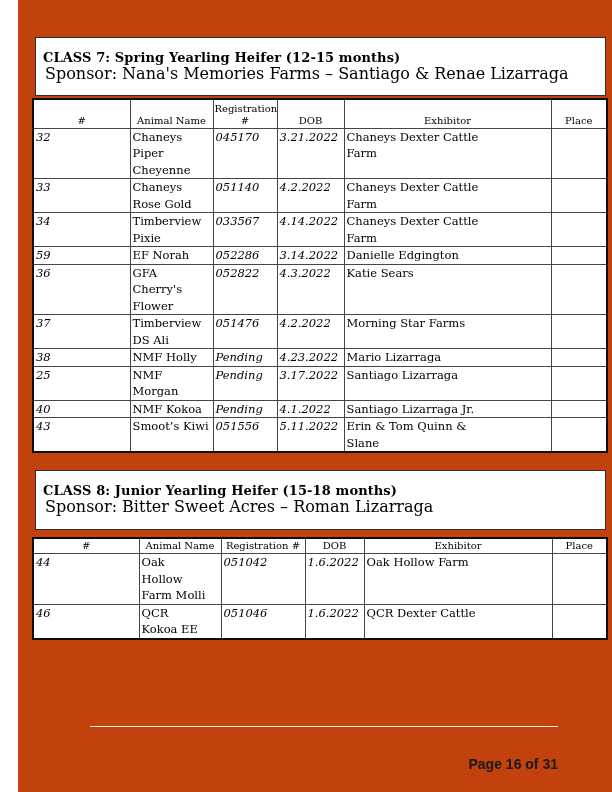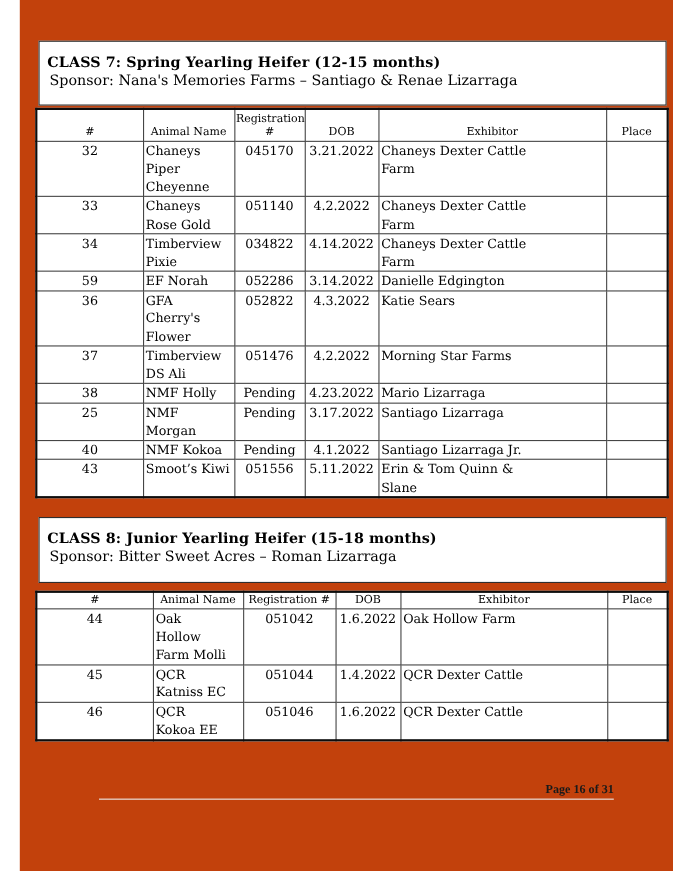--- a/index.html
+++ b/index.html
@@ -10,55 +10,55 @@
   
   .class-box{
     position:absolute;left:17px;width:571px;box-sizing:border-box;
     border:1.5px solid #2e2e2e;background:#fff;
   }
   .class-box .title{
     font-size:13px;font-weight:bold;margin:12px 4px 1px 7px;line-height:15px;
     letter-spacing:0.1px;white-space:nowrap;
   }
   .class-box .sponsor{
-    font-size:13px;margin:1px 4px 0 9px;line-height:15px;white-space:nowrap;
+    font-size:16px;margin:1px 4px 0 9px;line-height:15px;white-space:nowrap;
   }
   
   table.roster{
     position:absolute;left:14px;width:574px;border-collapse:collapse;table-layout:fixed;
     border:2px solid #0d0d0d;background:#fff;
   }
   table.roster th, table.roster td{
     border:1px solid #454545;overflow:hidden;
   }
   table.roster th{
     font-weight:normal;font-size:10px;line-height:12px;text-align:center;
     padding:1px 1px 1px 1px;white-space:pre-line;
   }
   #table-class7 th{height:29px;vertical-align:bottom;box-sizing:border-box;}
   #table-class8 th{height:15px;vertical-align:middle;box-sizing:border-box;}
   table.roster td{
     font-size:11.5px;line-height:16.5px;vertical-align:top;
     white-space:pre-line;padding:0 2px;
   }
-  td.c{text-align:center;}
+  td.c{font-style:italic;}
   td.l{text-align:left;padding-left:4px;}
   
   #table-class7 col.c1{width:97px;} #table-class7 col.c2{width:83px;}
   #table-class7 col.c3{width:64px;} #table-class7 col.c4{width:67px;}
   #table-class7 col.c5{width:207px;} #table-class7 col.c6{width:56px;}
   
   #table-class8 col.c1{width:106px;} #table-class8 col.c2{width:82px;}
   #table-class8 col.c3{width:84px;} #table-class8 col.c4{width:59px;}
   #table-class8 col.c5{width:188px;} #table-class8 col.c6{width:55px;}
   
   .footer-rule{position:absolute;left:72px;top:726px;width:468px;height:1px;background:#ebebeb;}
   .footer-text{
-    position:absolute;right:72px;top:712px;
-    font-family:Liberation Serif, serif;font-size:11px;font-weight:bold;color:#1a1a1a;
+    position:absolute;right:72px;top:756px;
+    font-family:Liberation Sans, sans-serif;font-size:14px;font-weight:bold;color:#1a1a1a;
   }
 </style>
 </head>
 <body>
 
 <div class="page">
 
   <div class="class-box" style="top:37px;height:59px;">
     <div class="title">CLASS 7: Spring Yearling Heifer (12-15 months)</div>
     <div class="sponsor">Sponsor: Nana's Memories Farms – Santiago &amp; Renae Lizarraga</div>
@@ -104,21 +104,21 @@
           <td class="c">051140</td>
           <td class="c">4.2.2022</td>
           <td class="l">Chaneys Dexter Cattle
 Farm</td>
           <td class="c"></td>
         </tr>
         <tr>
           <td class="c">34</td>
           <td class="l">Timberview
 Pixie</td>
-          <td class="c">034822</td>
+          <td class="c">033567</td>
           <td class="c">4.14.2022</td>
           <td class="l">Chaneys Dexter Cattle
 Farm</td>
           <td class="c"></td>
         </tr>
         <tr>
           <td class="c">59</td>
           <td class="l">EF Norah</td>
           <td class="c">052286</td>
           <td class="c">3.14.2022</td>
@@ -210,29 +210,20 @@
           <td class="c">44</td>
           <td class="l">Oak
 Hollow
 Farm Molli</td>
           <td class="c">051042</td>
           <td class="c">1.6.2022</td>
           <td class="l">Oak Hollow Farm</td>
           <td class="c"></td>
         </tr>
         <tr>
-          <td class="c">45</td>
-          <td class="l">QCR
-Katniss EC</td>
-          <td class="c">051044</td>
-          <td class="c">1.4.2022</td>
-          <td class="l">QCR Dexter Cattle</td>
-          <td class="c"></td>
-        </tr>
-        <tr>
           <td class="c">46</td>
           <td class="l">QCR
 Kokoa EE</td>
           <td class="c">051046</td>
           <td class="c">1.6.2022</td>
           <td class="l">QCR Dexter Cattle</td>
           <td class="c"></td>
         </tr>
       </tbody>
   </table>

